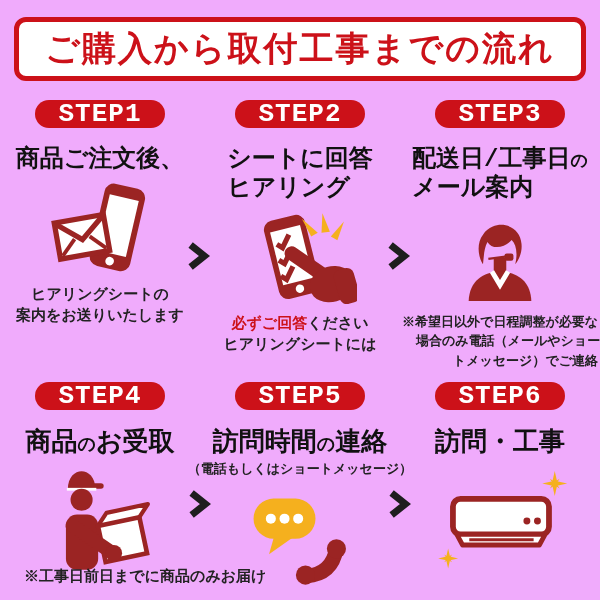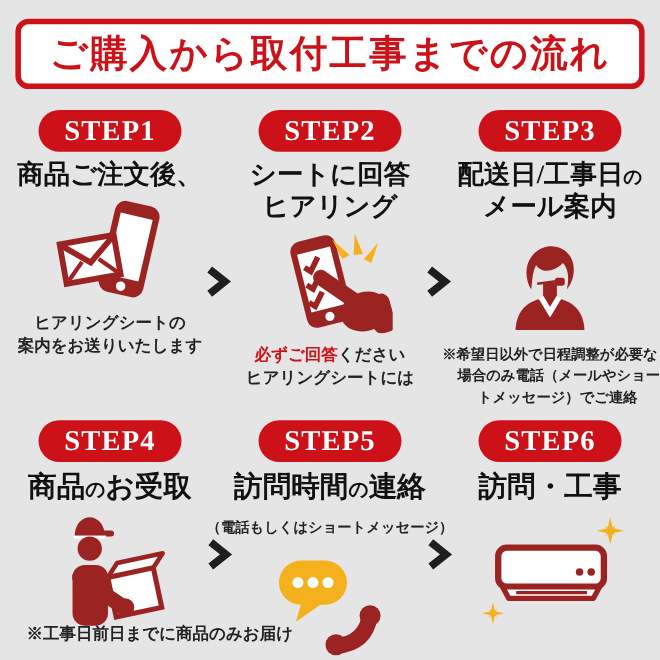--- a/index.html
+++ b/index.html
@@ -4,43 +4,43 @@
 <style>
   :root{
     --primary-red:#cc1119;
     --icon-red:#9b2423;
     --accent-yellow:#f5b01e;
     --arrow-dark:#1e1e1e;
     --text-black:#1d1d1d;
   }
   *{box-sizing:border-box;margin:0;padding:0}
   body{background:#fff}
-  .canvas{position:relative;width:600px;height:600px;background:#e5e5e5;overflow:hidden;
-          font-family:Liberation Serif, serif;color:var(--text-black)}
+  .canvas{position:relative;width:600px;height:600px;background:#f0abfc;overflow:hidden;
+          font-family:Liberation Mono, monospace;color:var(--text-black)}
   .title-box{position:absolute;left:14px;top:17px;width:572px;height:64px;
              border:5px solid var(--primary-red);border-radius:12px;background:#fff;
              display:flex;align-items:center;justify-content:center}
   .title-text{font-size:34px;font-weight:bold;color:var(--primary-red);letter-spacing:2px;white-space:nowrap}
   .row{position:absolute;left:0;width:600px;display:flex}
   .row-1{top:100px}
   .row-2{top:382px}
   .step{width:200px;display:flex;flex-direction:column;align-items:center}
-  .badge{min-width:130px;height:38px;padding:12px 20px;border-radius:22px;background:var(--primary-red);
+  .badge{min-width:130px;height:28px;padding:12px 20px;border-radius:22px;background:var(--primary-red);
          color:#fff;font-weight:bold;font-size:26px;letter-spacing:1px;
          display:flex;align-items:center;justify-content:center}
-  .heading{margin-top:7px;font-size:24px;font-weight:bold;line-height:1.2;text-align:center;color:#111;white-space:nowrap}
+  .heading{margin-top:18px;font-size:24px;font-weight:bold;line-height:1.2;color:#111;white-space:nowrap}
   .row-2 .heading{font-size:26px}
   .heading .small{font-size:17px}
   .row-2 .heading .small{font-size:18px}
-  .subheading{font-size:13px;font-weight:bold;color:#222;margin-top:13px;white-space:nowrap}
+  .subheading{font-size:13px;font-weight:bold;color:#222;margin-top:1px;white-space:nowrap}
   .icon-wrap{height:102px;display:flex;align-items:center;justify-content:center;margin-top:3px}
   .row-2 .icon-wrap{height:114px;margin-top:5px}
   .note{margin-top:5px;font-size:15px;line-height:1.42;font-weight:bold;text-align:center;color:#222;white-space:nowrap}
   .note .em{color:var(--primary-red)}
-  .note-small{margin-top:4px;width:196px;font-size:13px;line-height:1.5;font-weight:bold;text-align:center;color:#222;white-space:nowrap}
+  .note-small{margin-top:4px;width:196px;font-size:13px;line-height:1.5;font-weight:bold;text-align:right;color:#222;white-space:nowrap}
   .note-small .indent{display:block;padding-left:14px}
   .note-line{display:block}
   .arrow{position:absolute;width:24px;height:30px}
   #arrow-1{left:186px;top:241px}
   #arrow-2{left:386px;top:241px}
   #arrow-3{left:187px;top:489px}
   #arrow-4{left:387px;top:489px}
   .bottom-note{position:absolute;left:24px;top:567px;font-size:15px;font-weight:bold;color:#222;white-space:nowrap}
   .ic-red{fill:var(--icon-red)}
   .ic-w{fill:#fff}

